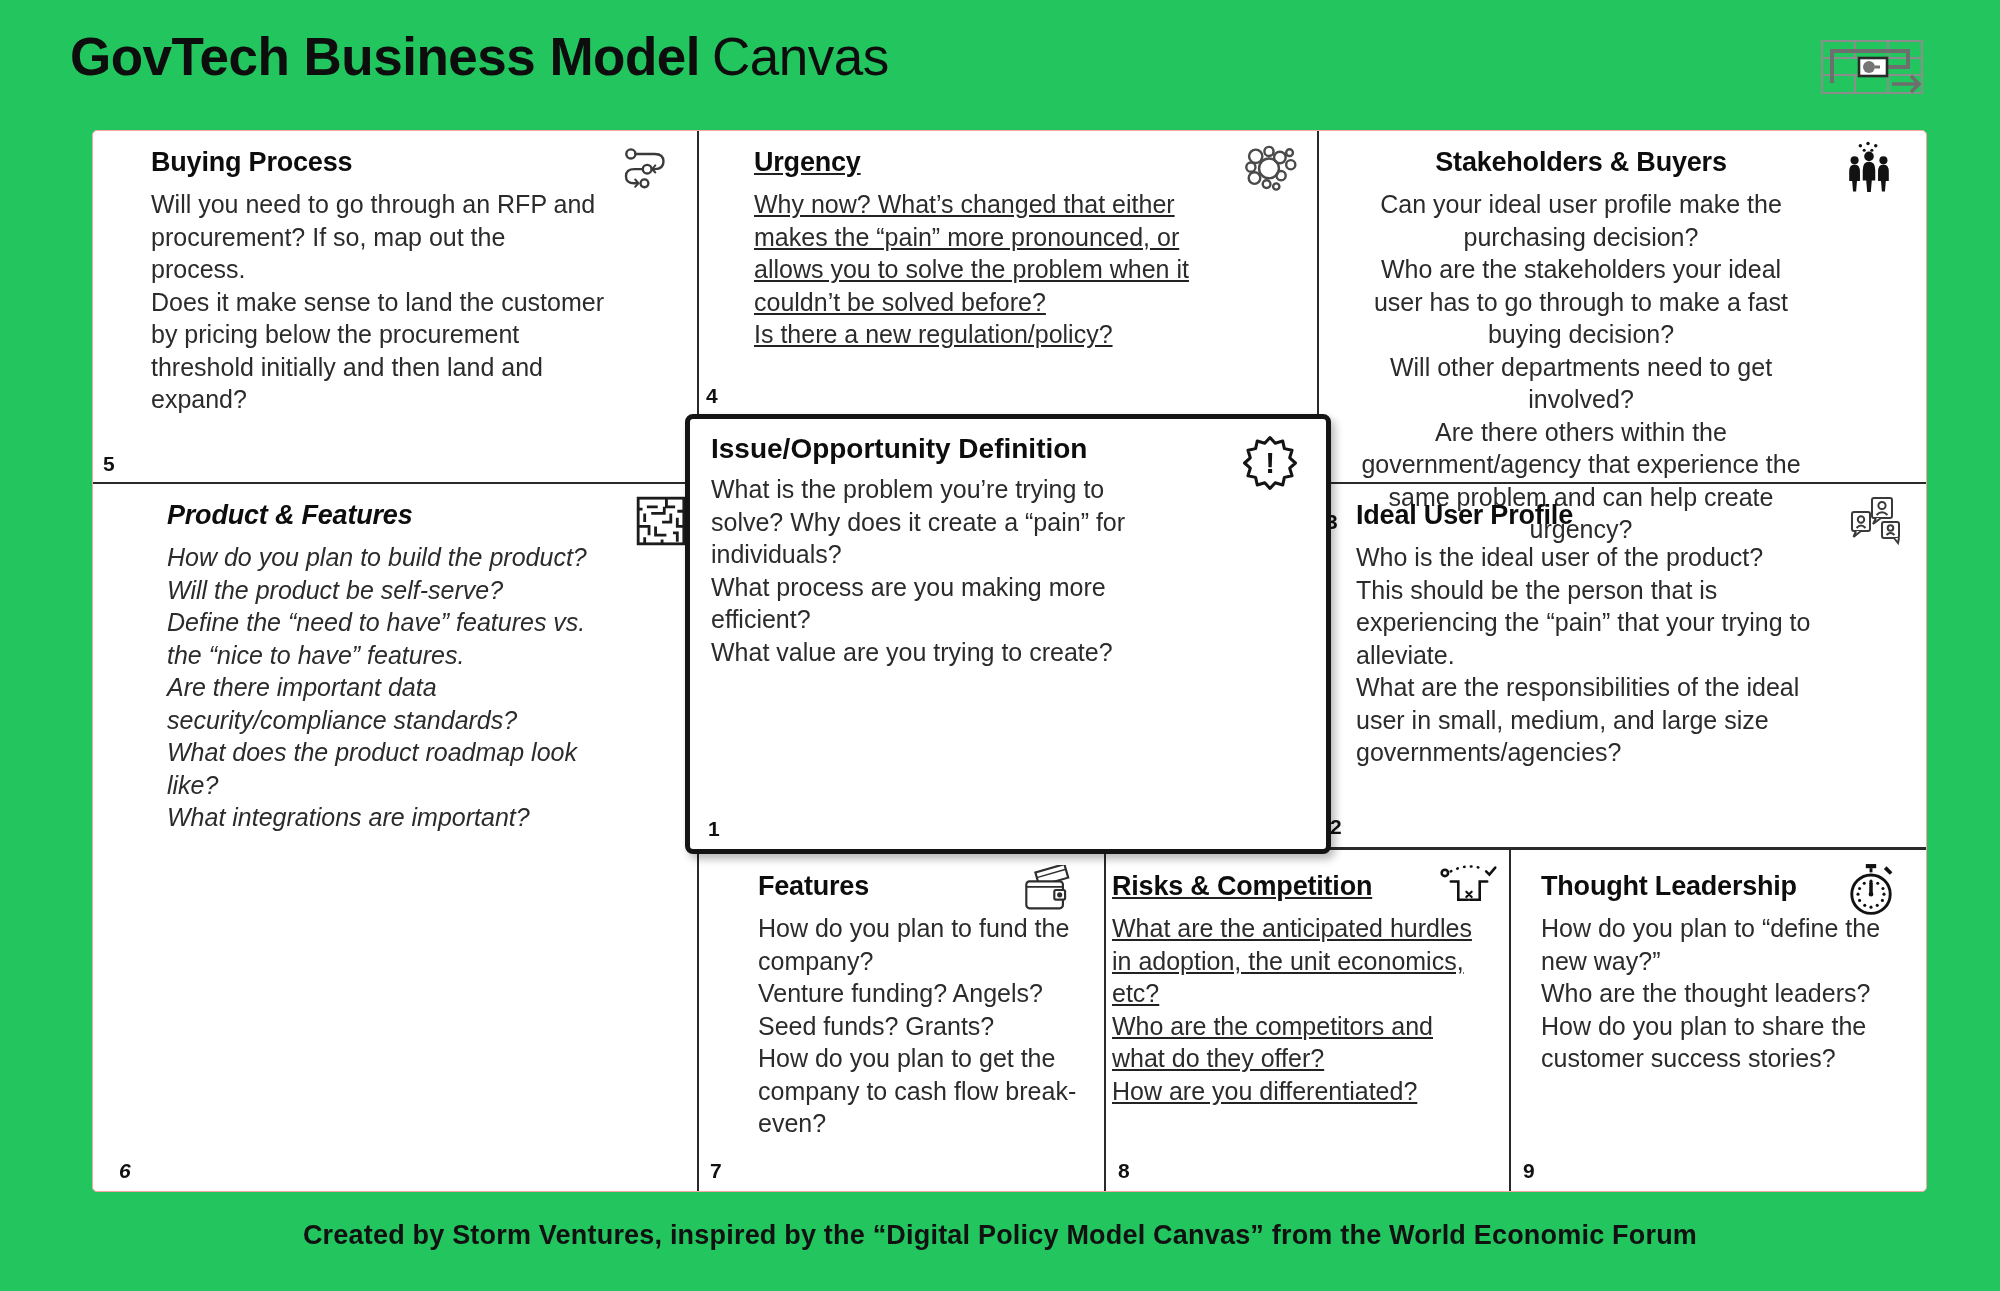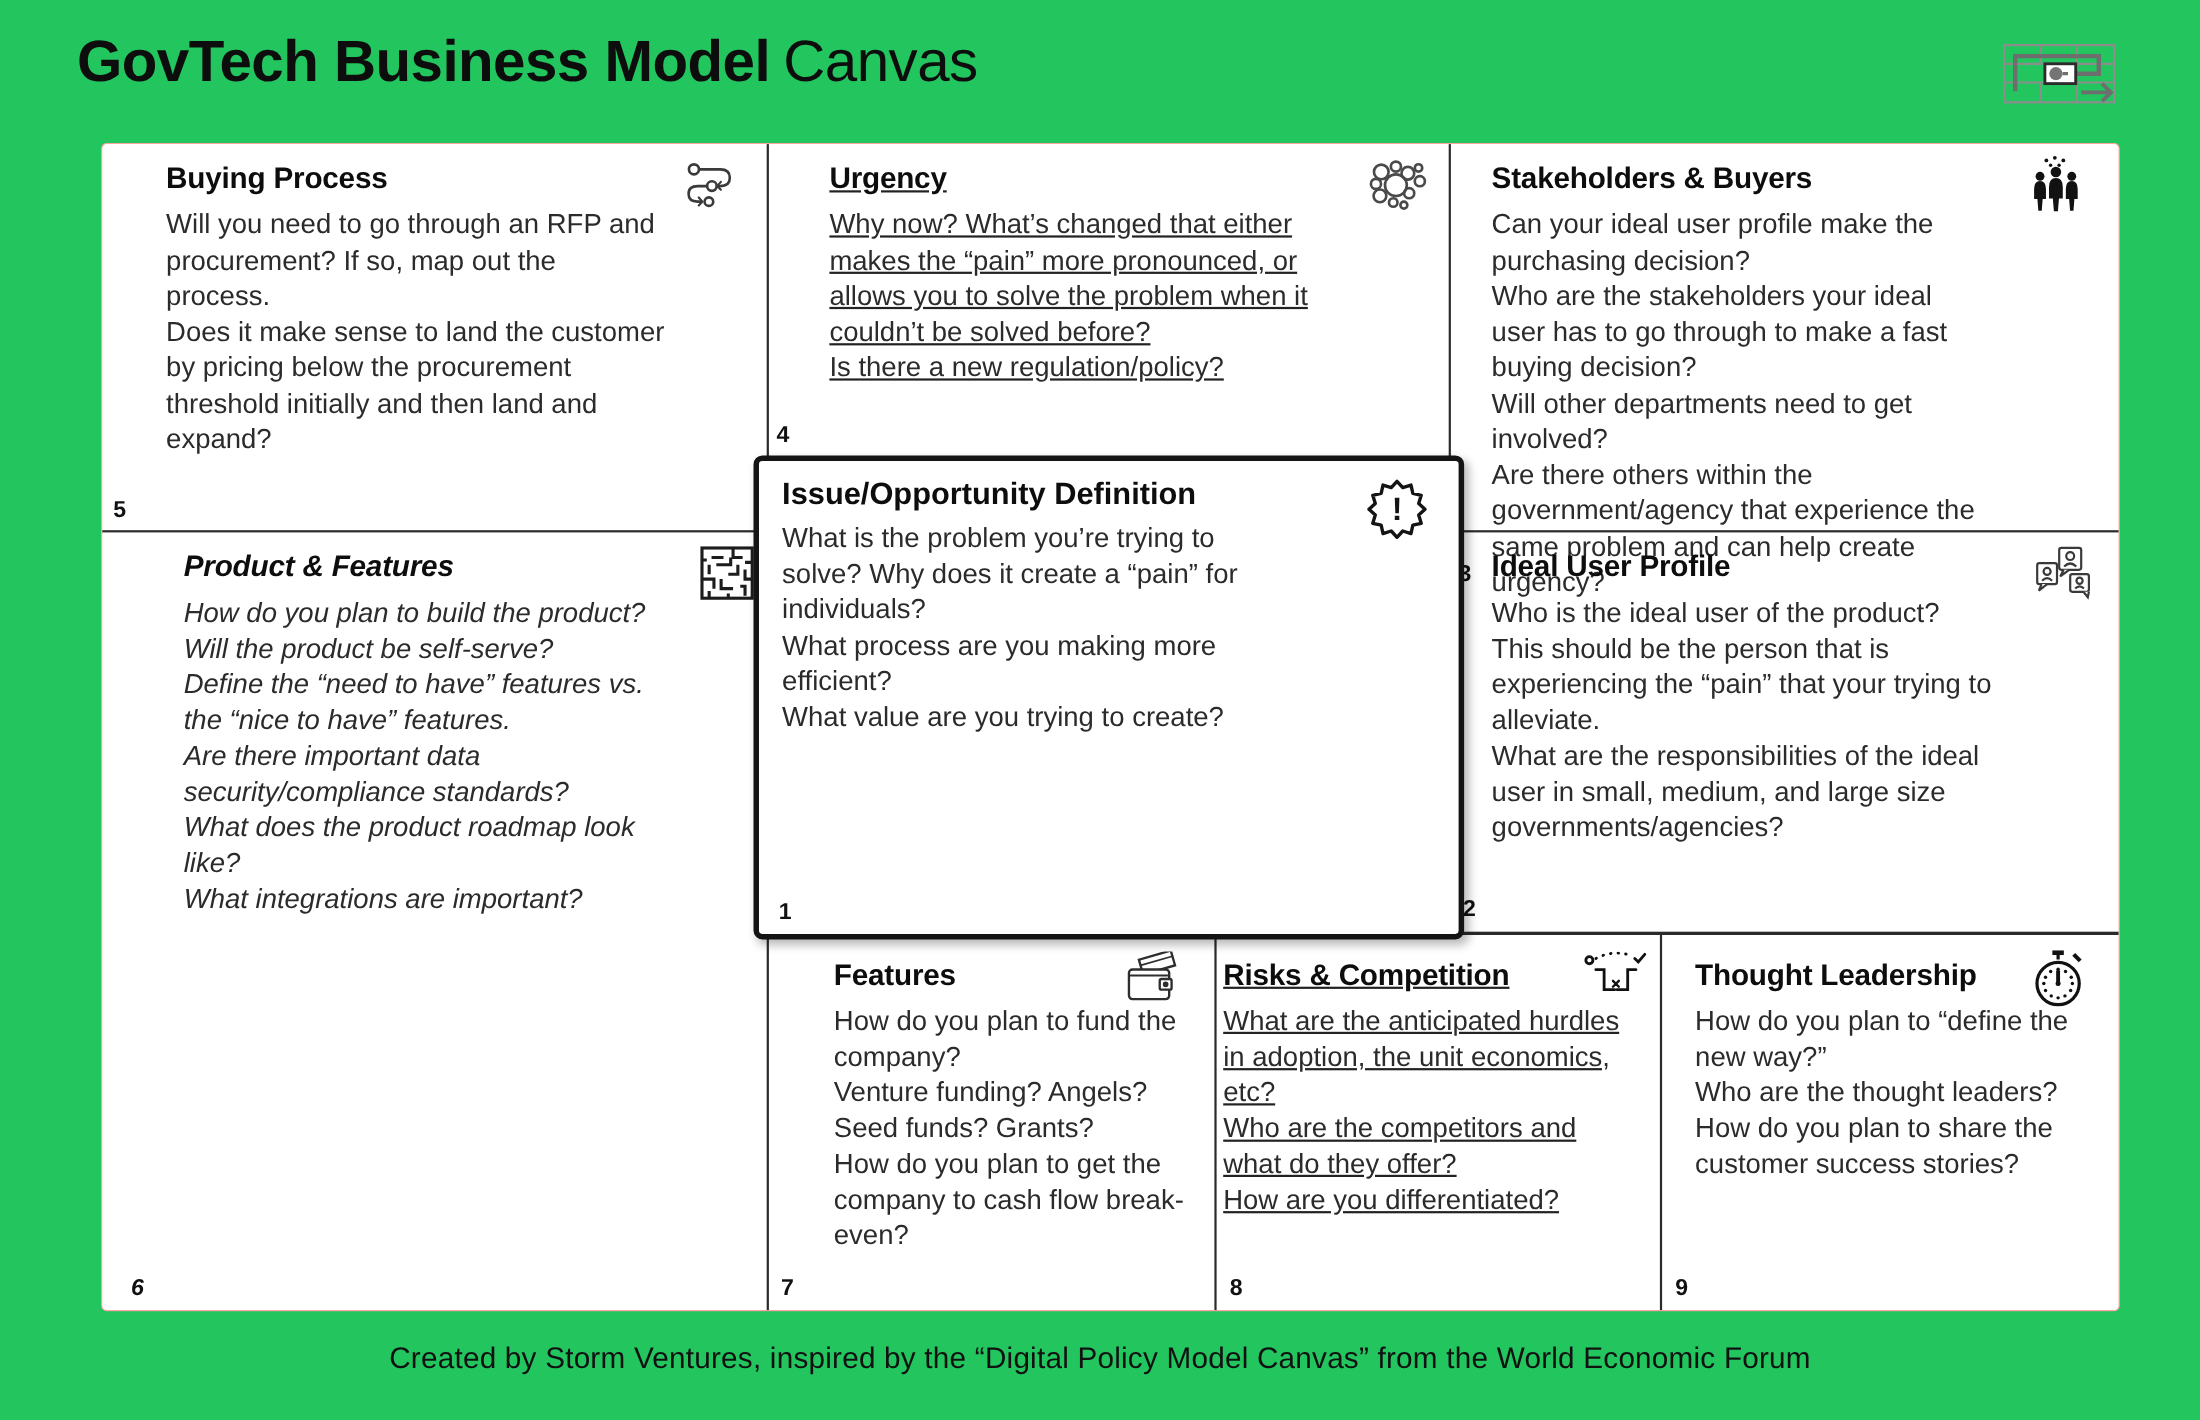--- a/index.html
+++ b/index.html
@@ -15,21 +15,21 @@
   .cell{position:absolute;}
   .cell h3{margin:0 0 10px 0;font-size:27px;font-weight:800;color:#0d0d0d;letter-spacing:-0.2px;}
   .body{font-size:25px;line-height:1.3;color:#2b2b2b;white-space:pre-line;}
   .num{position:absolute;font-size:21px;font-weight:700;color:#111;}
   .icon{position:absolute;}
   .overlay{position:absolute;left:592px;top:283px;width:646px;height:440px;background:#fff;
            border:5px solid #141414;border-radius:8px;box-shadow:4px 5px 9px rgba(0,0,0,0.28);box-sizing:border-box;}
   .overlay h3{margin:0 0 8px 0;font-size:28px;font-weight:800;color:#0d0d0d;}
   .overlay .inner{position:absolute;left:21px;top:14px;width:500px;}
   .footer{position:absolute;left:0;top:1220px;width:100%;text-align:center;
-          font-size:27px;font-weight:400;letter-spacing:0.2px;color:#111;}
+          font-size:27px;font-weight:700;letter-spacing:0.2px;color:#111;}
   svg{display:block;}
 </style>
 </head>
 <body>
 
 <div class="page">
 
   <div class="page-title">
     <span class="bold">GovTech Business Model</span><span class="light">Canvas</span>
   </div>
@@ -98,21 +98,21 @@
           <circle cx="9" cy="21" r="3.8"></circle>
           <circle cx="12" cy="30" r="4.8"></circle>
           <circle cx="22" cy="35" r="3.2"></circle>
           <circle cx="34" cy="28" r="3.8"></circle>
           <circle cx="30" cy="37" r="2.6"></circle>
         </svg>
       </div>
       <span class="num" style="left:8px;bottom:6px;">4</span>
     </div>
 
-    <div class="cell" style="left:1225px;top:0;width:608px;height:411px;">
+    <div class="cell" style="left:1225px;top:0;width:608px;height:411px;text-align:center;">
       <div style="position:absolute;left:38px;top:16px;width:450px;">
         <h3>Stakeholders &amp; Buyers</h3>
         <div class="body">Can your ideal user profile make the purchasing decision?
 Who are the stakeholders your ideal user has to go through to make a fast buying decision?
 Will other departments need to get involved?
 Are there others within the government/agency that experience the same problem and can help create urgency?</div>
       </div>
       <div class="icon" style="right:32px;top:10px;">
         <svg width="50" height="52" viewBox="0 0 52 54" fill="#121212">
           <circle cx="17" cy="5" r="1.8"></circle>

